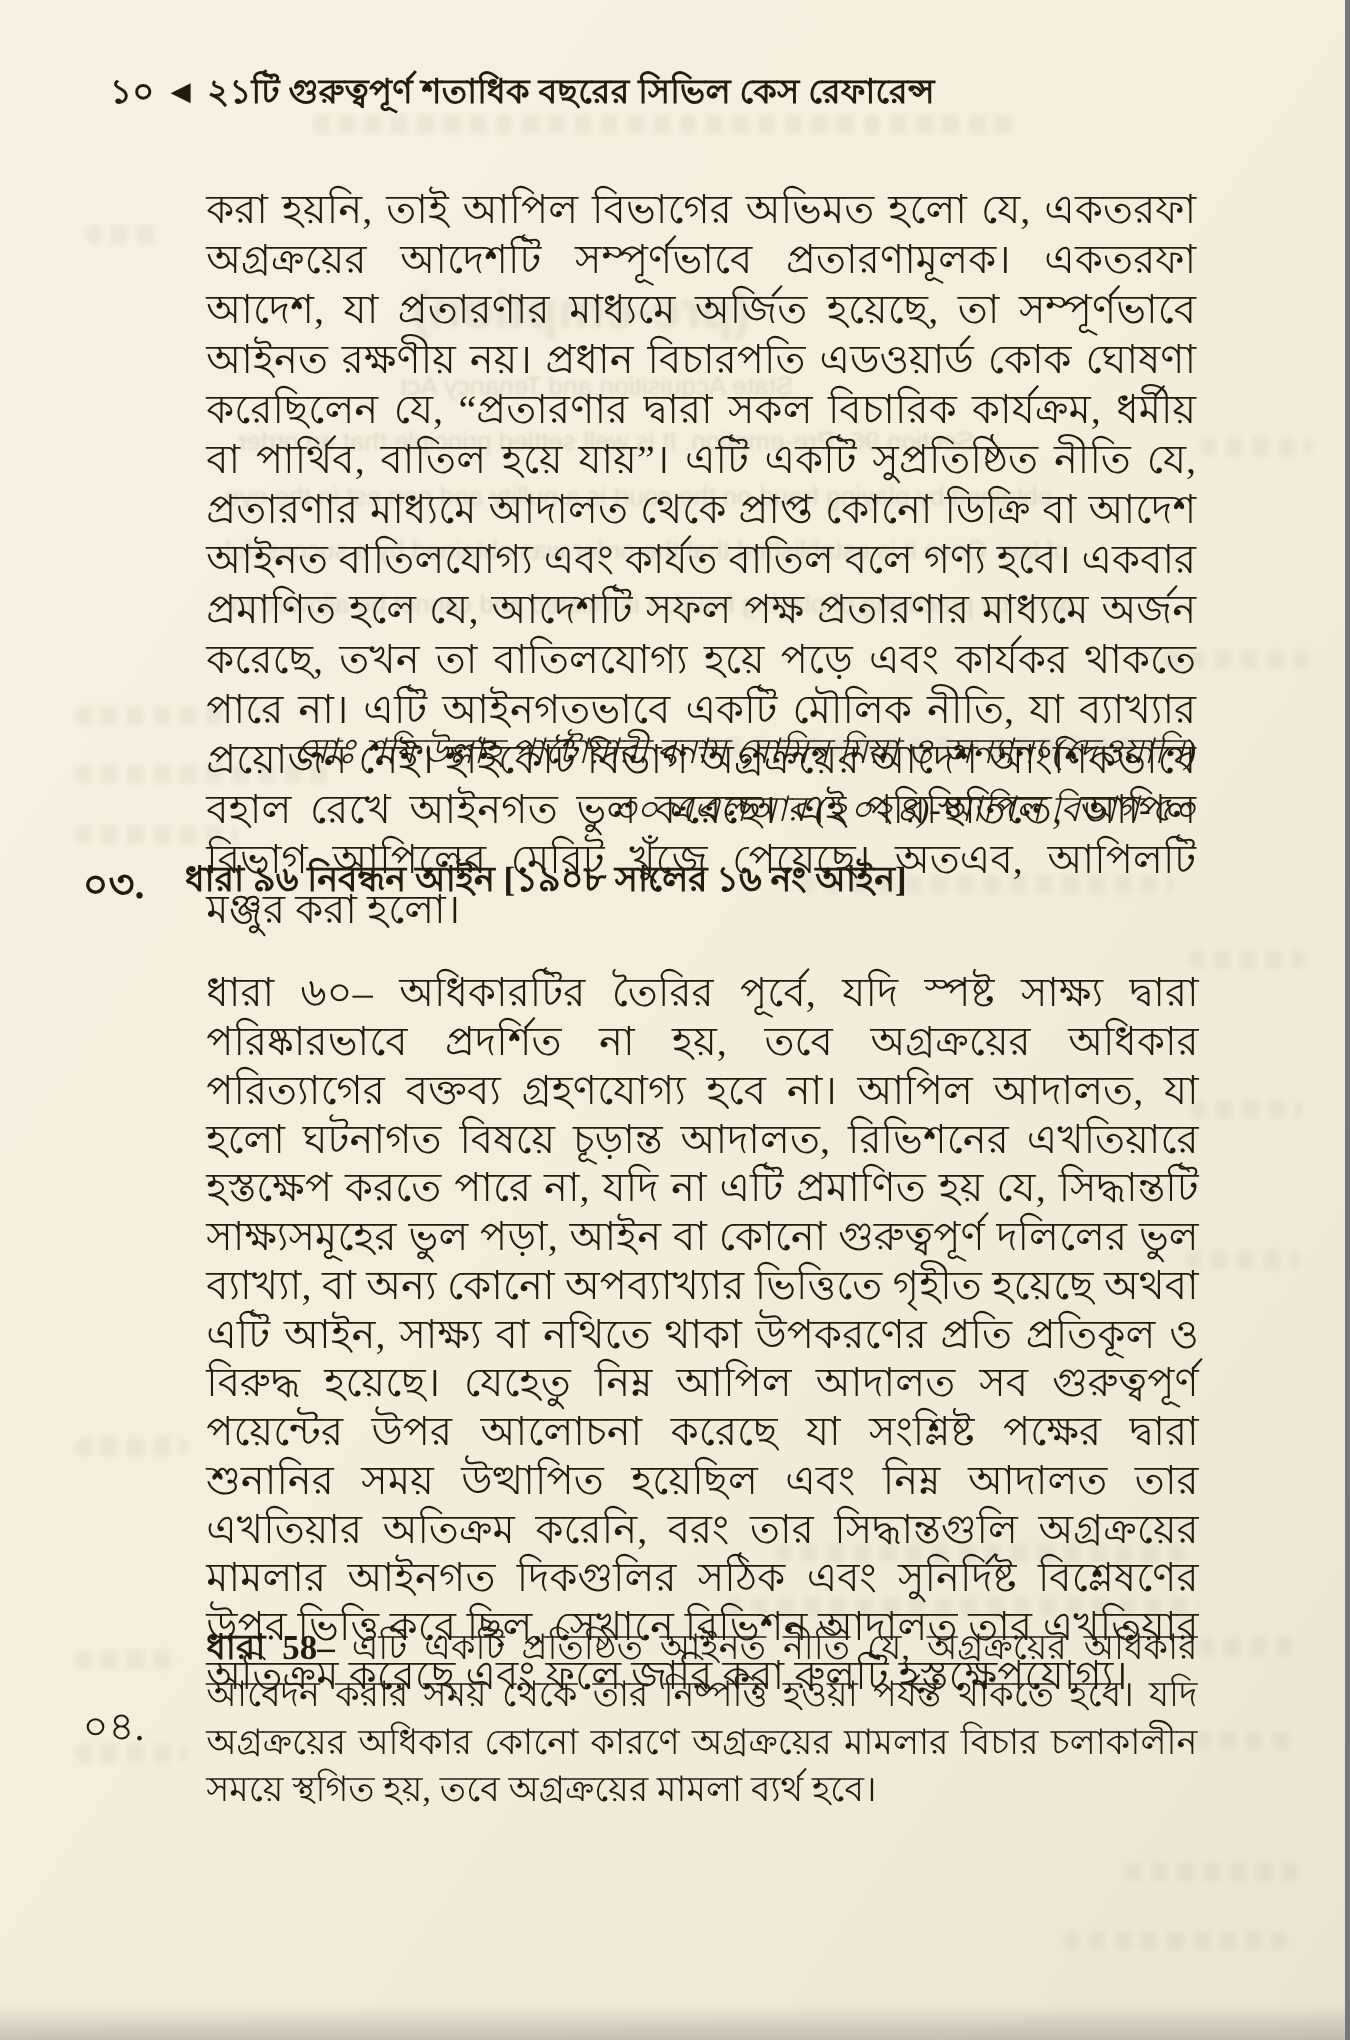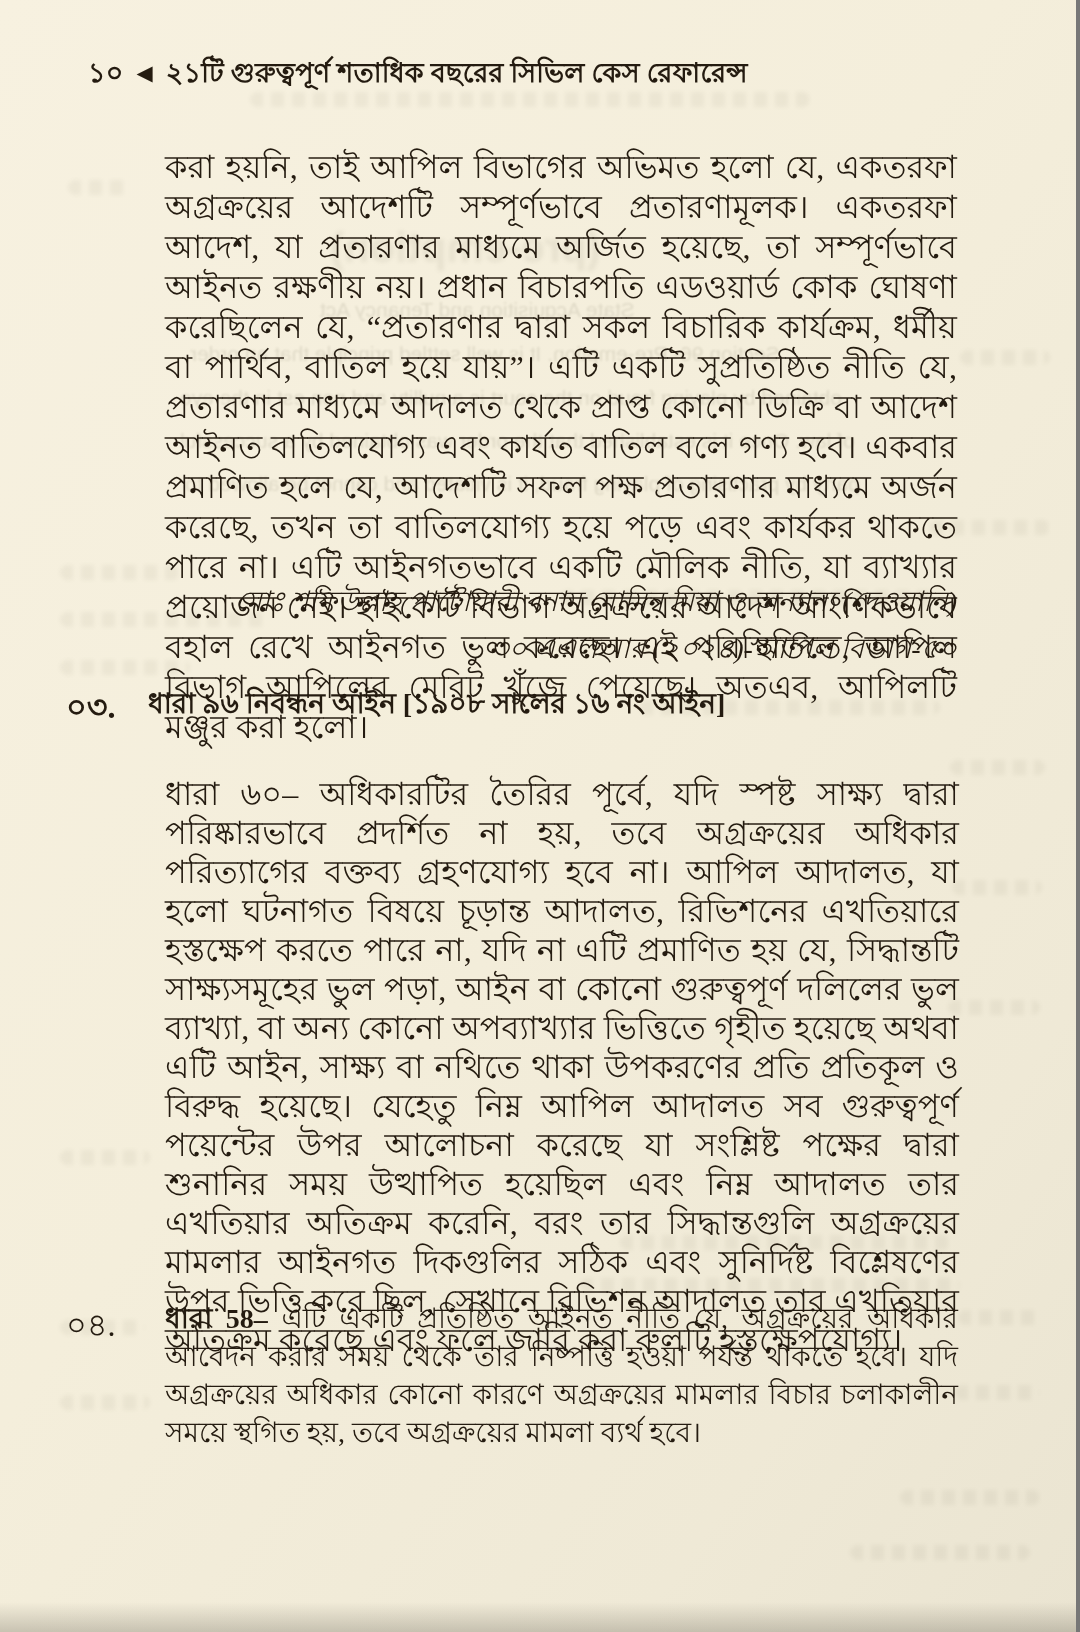--- a/index.html
+++ b/index.html
@@ -29,21 +29,21 @@
   .citation{
     position:absolute;left:165px;width:792px;text-align:right;
     font-style:italic;font-size:28px;line-height:47px;
   }
   .cite1{top:578px;}
   .cite2{top:1200px;}
   .item-number{
     position:absolute;left:66px;font-size:32px;width:80px;
   }
   .num03{top:682px;font-weight:700;}
-  .num04{top:1300px;}
+  .num04{top:1356px;}
   .item-heading{
     position:absolute;top:682px;left:148px;width:820px;
     font-size:28px;font-weight:700;
   }
   .item04-body{
     position:absolute;top:1300px;left:165px;width:793px;
     font-size:28px;line-height:38px;text-align:justify;
   }
   .lead-bold{font-weight:700;}
   

